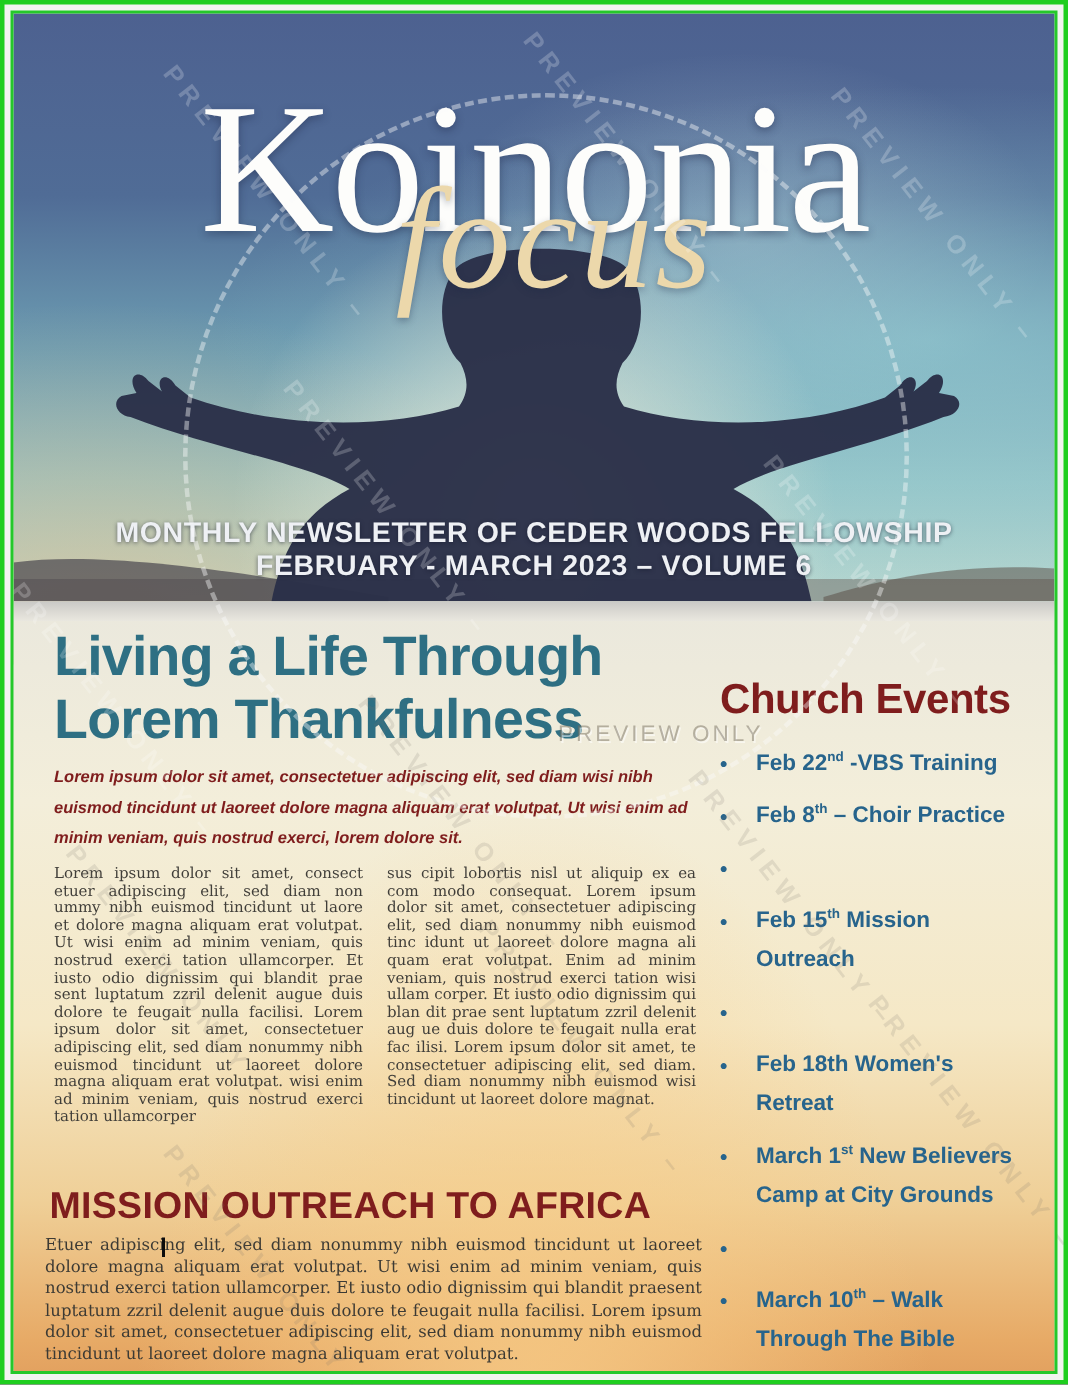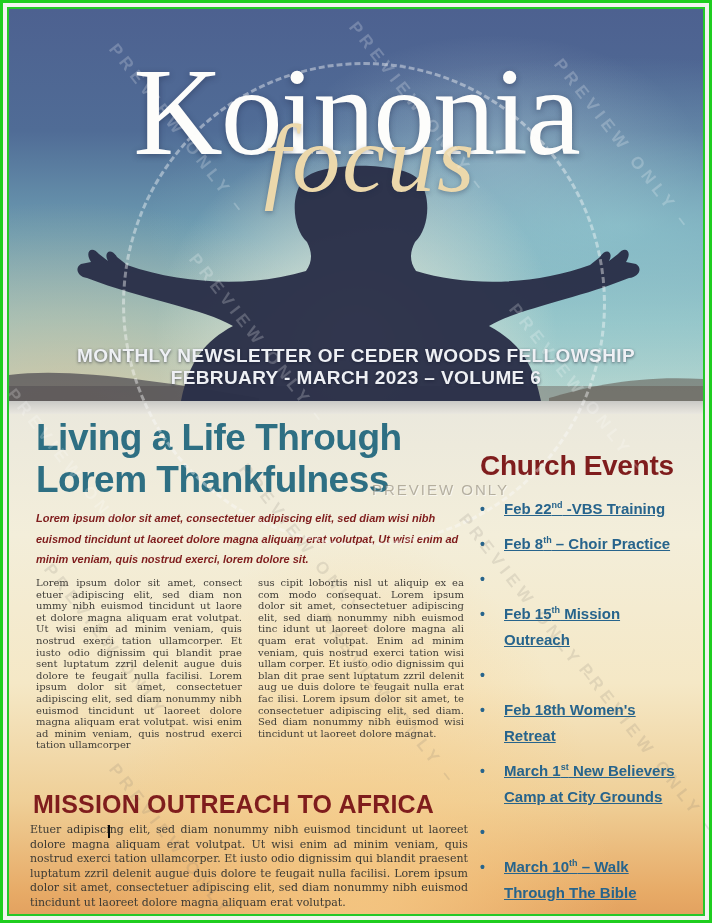--- a/index.html
+++ b/index.html
@@ -44,21 +44,21 @@
   .columns{position:absolute;left:36px;top:577px;width:428px;display:flex;gap:16px;z-index:5;}
   .col{width:206px;font-family:"DejaVu Serif",serif;font-size:10px;line-height:11.6px;
       color:#403e39;text-align:justify;}
 
   .events{position:absolute;left:480px;top:450px;width:216px;z-index:5;}
   .events-heading{color:#7f1d1d;font-weight:bold;font-size:28px;letter-spacing:-.3px;}
   .events-list{list-style:none;margin:14px 0 0 0;padding:0;}
   .event-item{display:flex;margin:0 0 9px 0;color:#27648c;font-weight:bold;font-size:15px;
       line-height:26px;}
   .event-bullet{width:24px;flex:0 0 24px;font-size:14px;}
-  .event-text{white-space:pre-line;text-decoration:underline;}
+  .event-text{white-space:pre-line;}
   .event-text sup{font-size:9px;line-height:0;}
 
   .mission-heading{position:absolute;left:33px;top:790px;color:#7f1d1d;font-weight:bold;
       font-size:25px;letter-spacing:.2px;z-index:5;}
   .mission-body{position:absolute;left:30px;top:823px;width:438px;font-family:"DejaVu Serif",serif;
       font-size:11px;line-height:14.6px;color:#3c3a34;text-align:justify;z-index:5;}
 
   .text-caret{position:absolute;left:108px;top:825px;width:2px;height:13px;background:#0c0c0c;z-index:30;}
 
   

